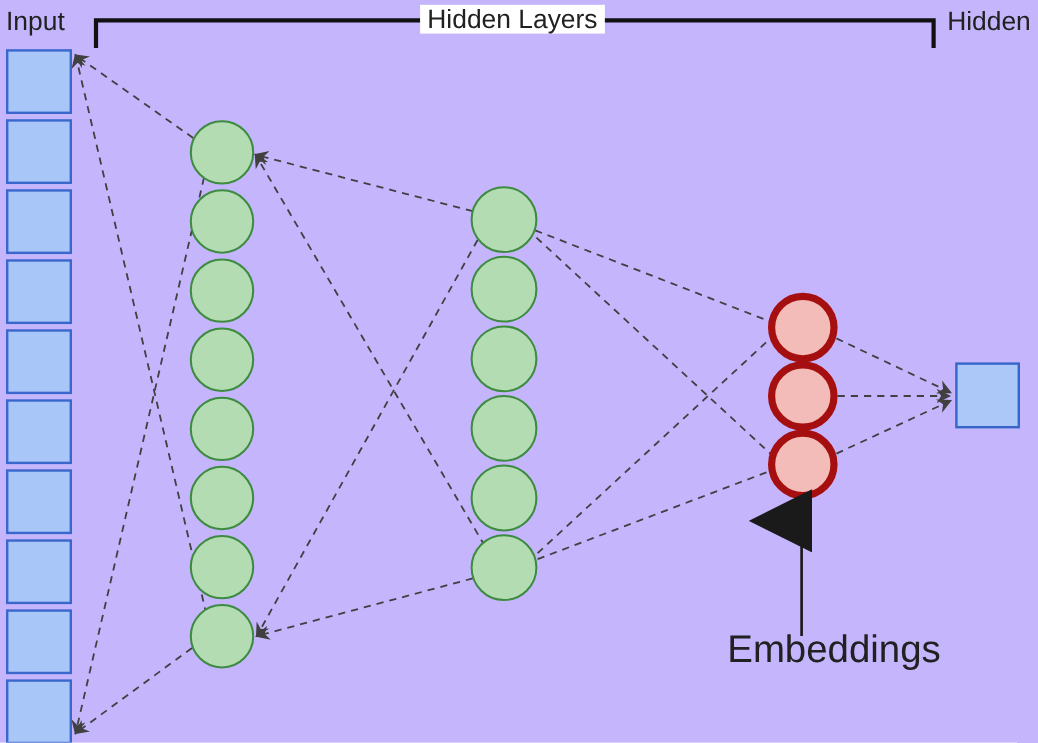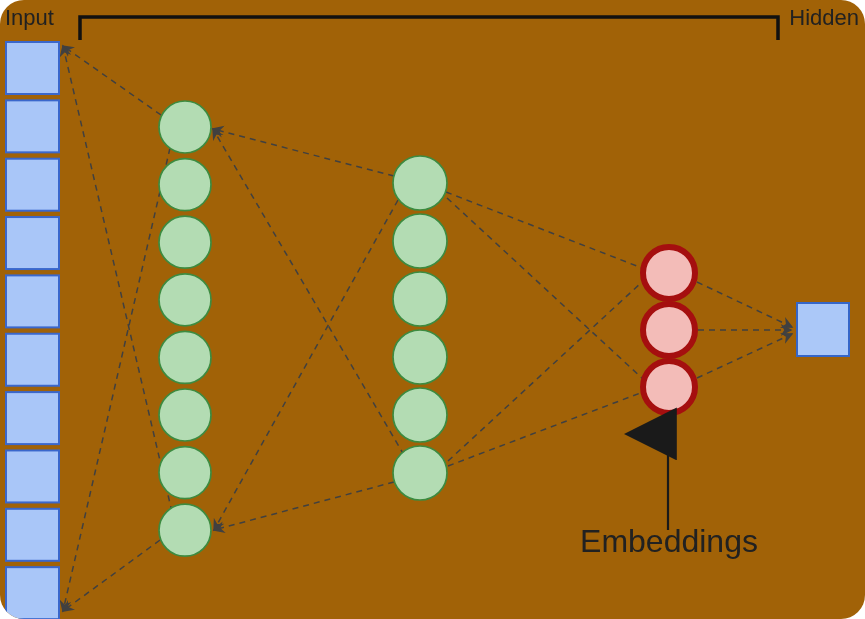--- a/index.html
+++ b/index.html
@@ -1,43 +1,42 @@
 <!DOCTYPE html>
 <html><head>
 <meta charset="utf-8">
 <style>
   html,body{margin:0;padding:0;background:#ffffff;}
   #stage{
     position:relative;
     width:865px;height:619px;
-    background:#a16207;
+    background:#c4b5fd;
     overflow:hidden;
     font-family:"Liberation Sans", sans-serif;
-    border-radius:24px;
   }
   #diagram-svg{position:absolute;left:0;top:0;}
   .lbl{
     position:absolute;
     color:#212121;
     font-size:22px;
     line-height:1.1;
     white-space:nowrap;
     user-select:none;
   }
   #lbl-input{left:5px;top:6px;}
   #lbl-hidden{
     left:427px;top:4px;
     transform:translateX(-50%);
     background:#ffffff;
     padding:0 6px;
     z-index:2;
   }
   #lbl-output{right:6px;top:6px;}
   #lbl-embeddings{
-    left:669px;top:524px;
+    left:695px;top:524px;
     transform:translateX(-50%);
     font-size:32px;
     z-index:2;
   }
 </style>
 </head>
 <body>
 
 <div id="stage">
   <svg id="diagram-svg" width="865" height="619" viewBox="0 0 865 619">
@@ -89,15 +88,16 @@
       <circle cx="420" cy="357" r="27" fill="#b3dcb3" stroke="#3d8b40" stroke-width="1.7"></circle>
       <circle cx="420" cy="415" r="27" fill="#b3dcb3" stroke="#3d8b40" stroke-width="1.7"></circle>
       <circle cx="420" cy="473" r="27" fill="#b3dcb3" stroke="#3d8b40" stroke-width="1.7"></circle>
       <circle cx="669" cy="273" r="26" fill="#f3bcb8" stroke="#a50f0f" stroke-width="6"></circle>
       <circle cx="669" cy="330" r="26" fill="#f3bcb8" stroke="#a50f0f" stroke-width="6"></circle>
       <circle cx="669" cy="387" r="26" fill="#f3bcb8" stroke="#a50f0f" stroke-width="6"></circle>
       <rect x="797" y="303" width="52" height="53" fill="#abc8f8" stroke="#3566c8" stroke-width="2"></rect>
       <line x1="668" y1="530" x2="668" y2="434" stroke="#1a1a1a" stroke-width="2.2" marker-end="url(#arr-b)"></line>
     </svg>
   <div class="lbl" id="lbl-input">Input</div>
+  <div class="lbl" id="lbl-hidden">Hidden Layers</div>
   <div class="lbl" id="lbl-output">Hidden</div>
   <div class="lbl" id="lbl-embeddings">Embeddings</div>
 </div>
 
 </body></html>

